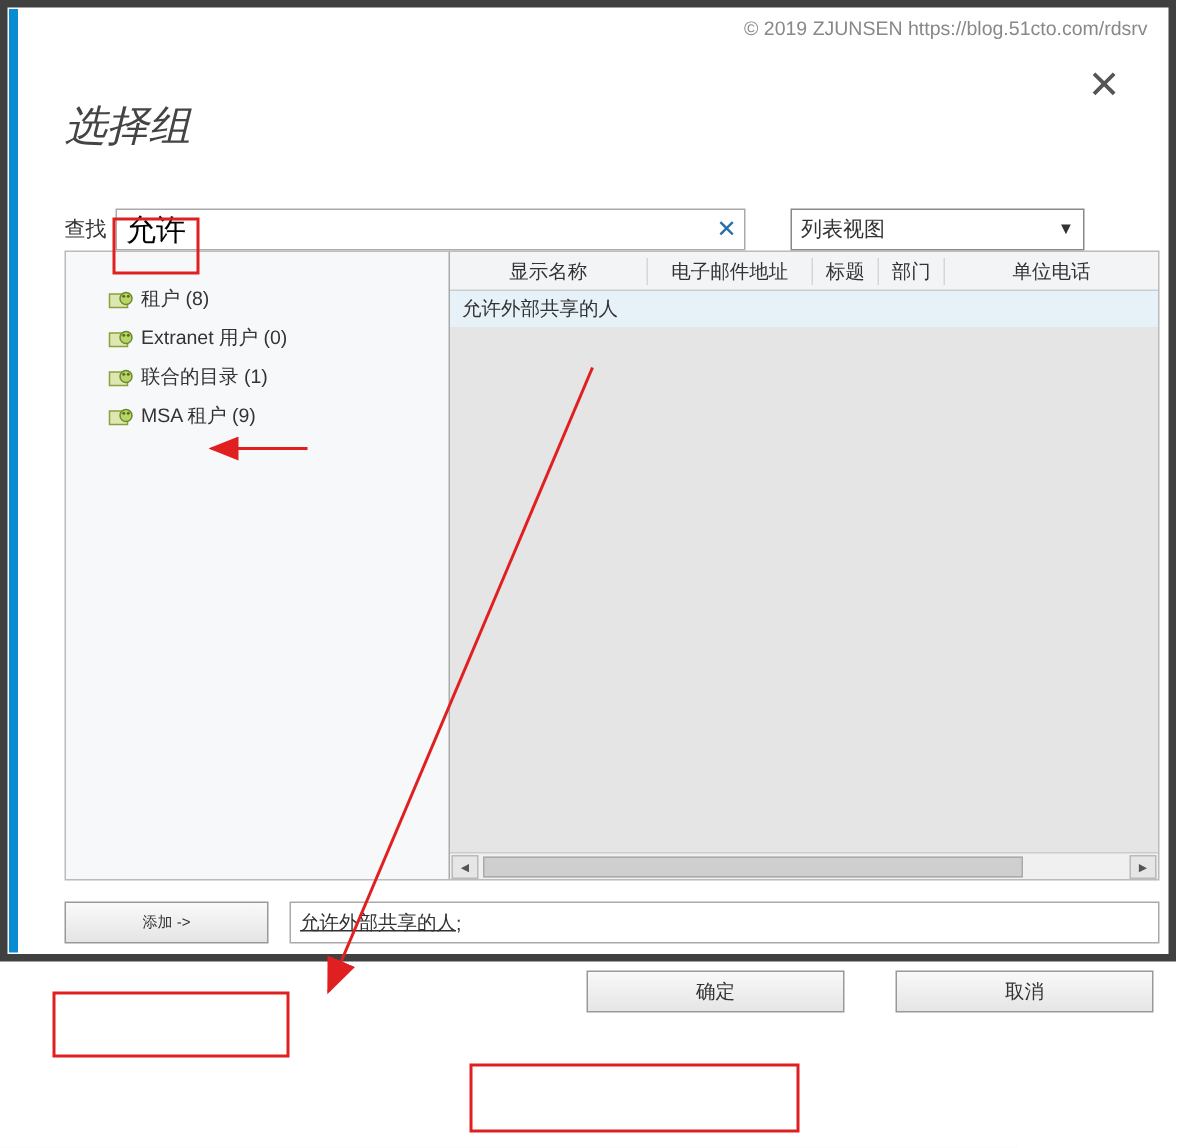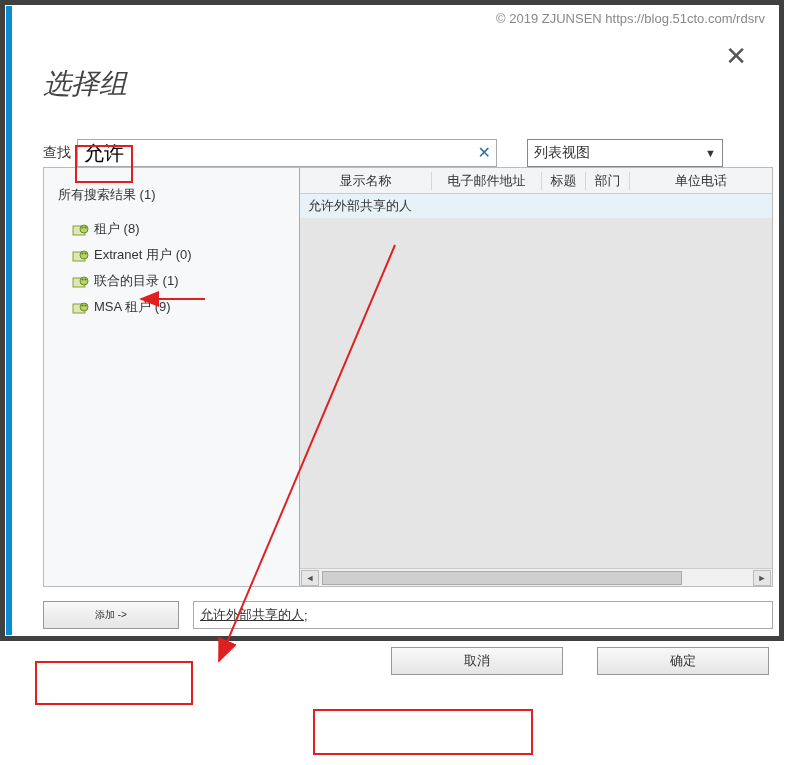--- a/index.html
+++ b/index.html
@@ -254,21 +254,20 @@
         <span class="search-clear">✕</span>
       </div>
       <div class="view-select">
         <span>列表视图</span>
         <span class="dropdown-caret">▼</span>
       </div>
     </div>
 
     <div class="main-area">
       <div class="tree-panel">
-        <div class="tree-title">所有搜索结果 (1)</div>
 
         <div class="tree-item">
           <span class="icon grp-icon">
             <svg viewBox="0 0 18 16">
                 <rect x="1" y="5" width="12" height="9" fill="#dce7b1" stroke="#8aa03c"></rect>
                 <circle cx="12" cy="8" r="4" fill="#b9d56a" stroke="#6c8a2a"></circle>
                 <circle cx="10.5" cy="6.5" r="1" fill="#5a7020"></circle>
                 <circle cx="13.5" cy="6.5" r="1" fill="#5a7020"></circle>
               </svg>
           </span>
@@ -332,22 +331,22 @@
 
     <div class="add-row">
       <button class="add-btn">添加 -&gt;</button>
       <div class="selected-field">
         <span class="ul">允许外部共享的人</span>
           <span>;</span>
       </div>
     </div>
 
     <div class="btn-row">
+      <button class="dlg-btn">确定</button>
       <button class="dlg-btn">取消</button>
-      <button class="dlg-btn">确定</button>
     </div>
   </div>
 
   <div class="annot" style="left:70px; top:140px; width:58px; height:38px;"></div>
   <div class="annot" style="left:30px;  top:656px; width:158px; height:44px;"></div>
   <div class="annot" style="left:308px; top:704px; width:220px; height:46px;"></div>
 
   <svg class="arrow-svg" style="left:130px; top:282px; width:80px; height:24px;">
     <defs>
         <marker id="ah1" markerWidth="10" markerHeight="8" refX="9" refY="4" orient="auto">

